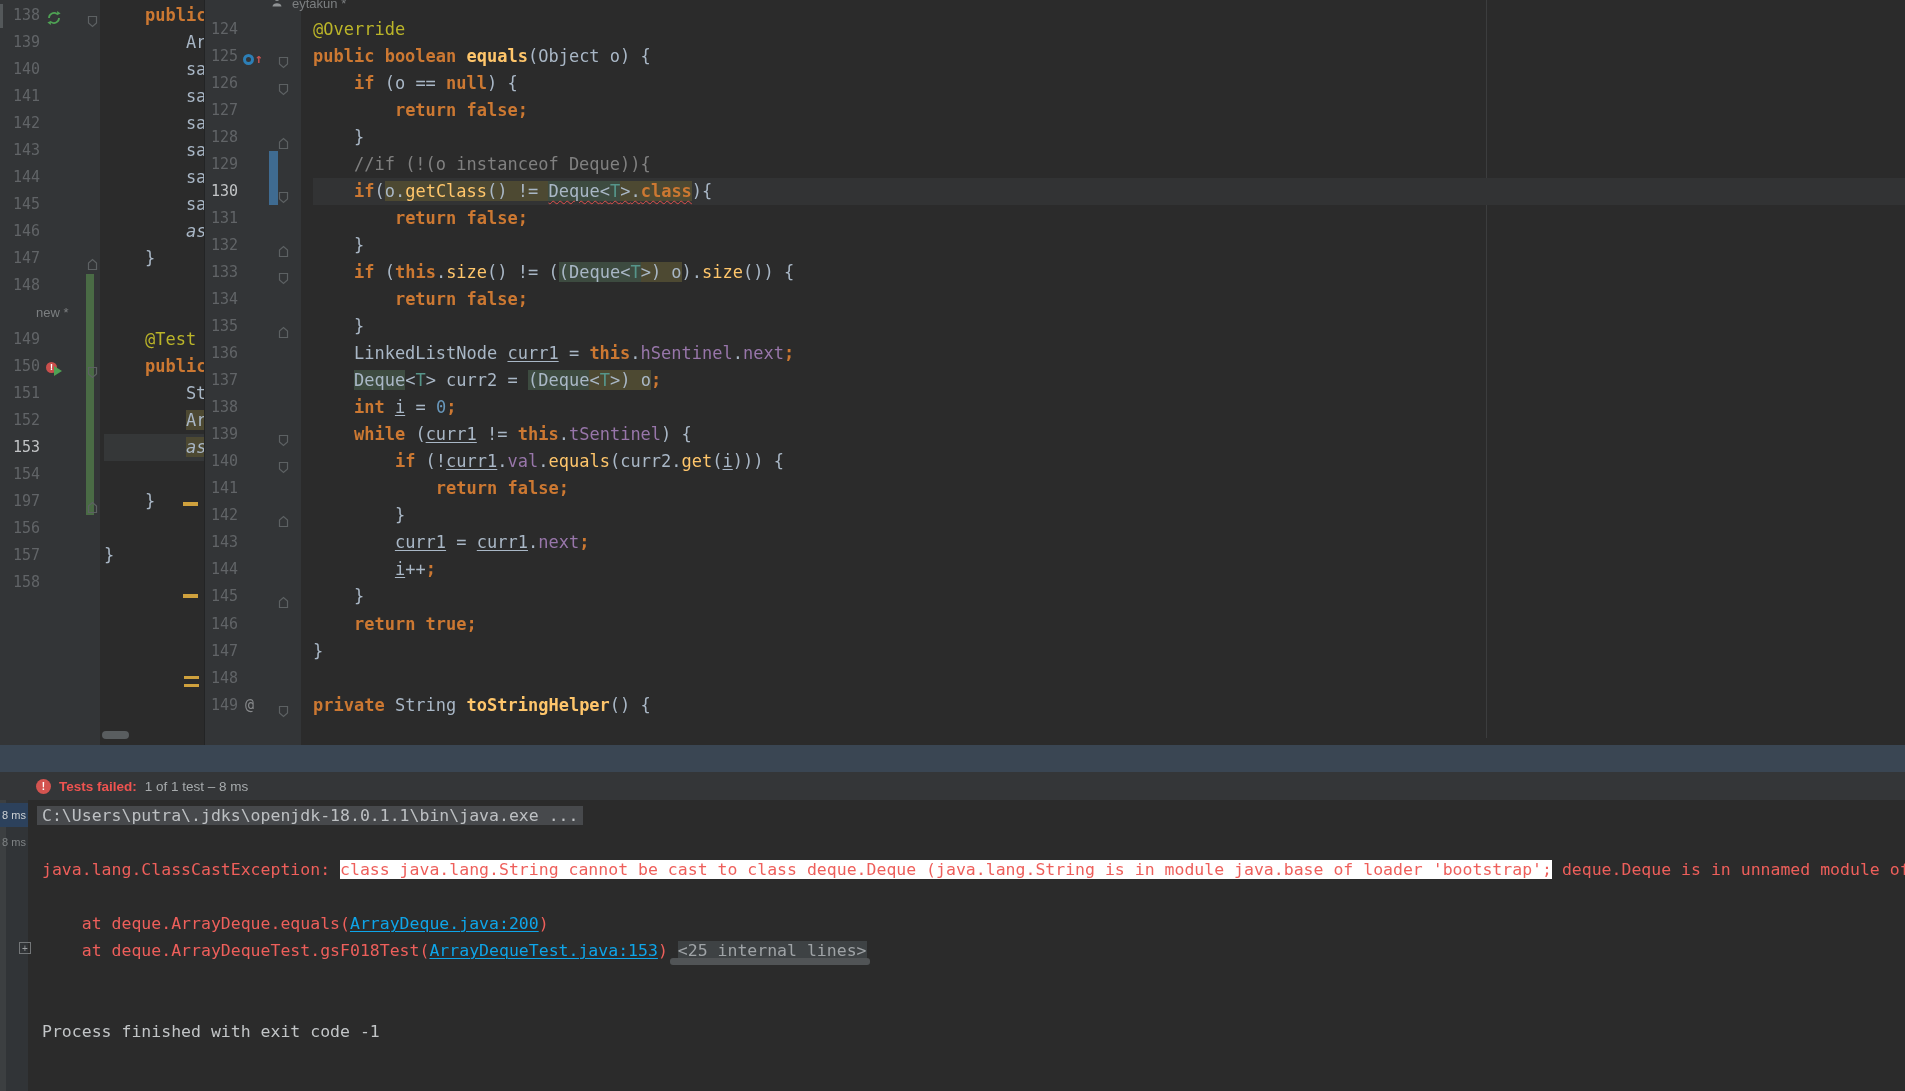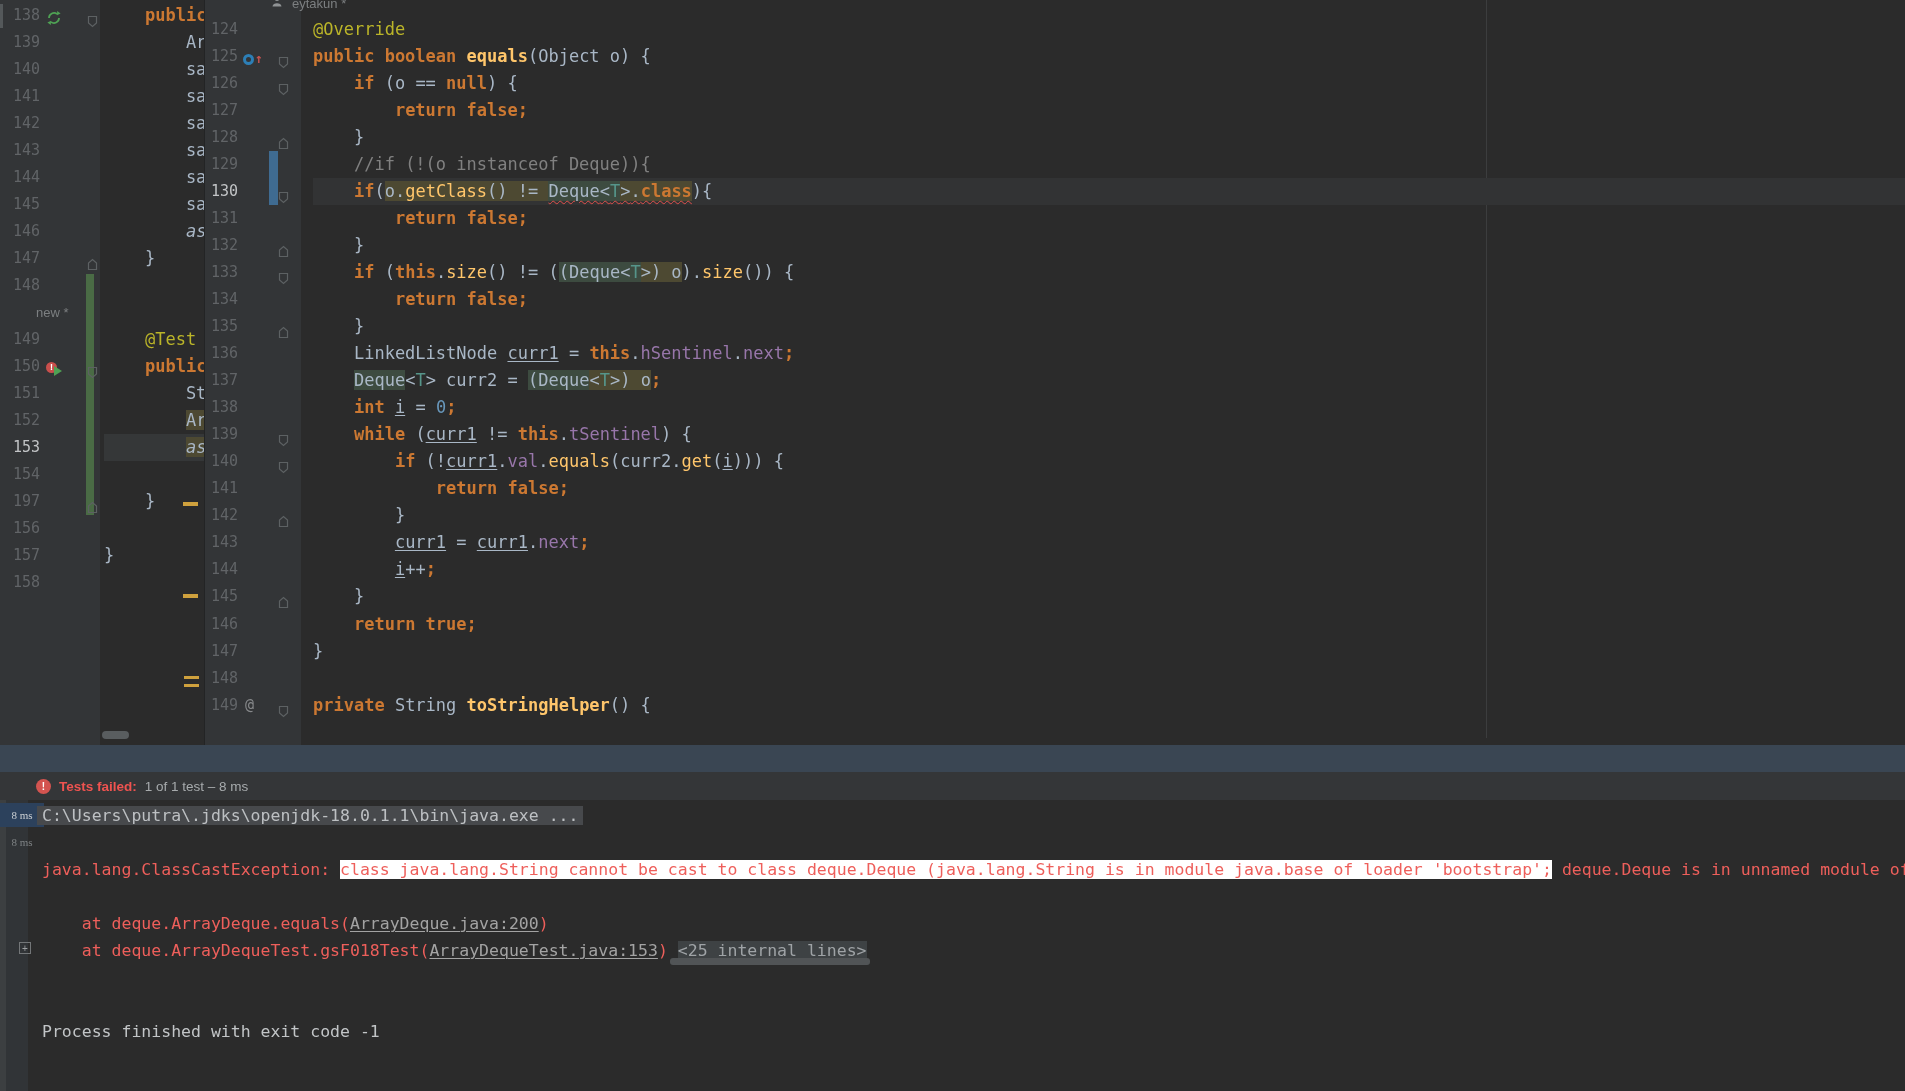--- a/index.html
+++ b/index.html
@@ -56,30 +56,30 @@
   #console-panel{position:absolute;left:0;top:745px;width:1905px;height:346px;background:#2b2b2b;}
   .top-band{position:absolute;left:0;top:0;width:1905px;height:27px;background:#3a4653;}
   .tests-row{position:absolute;left:0;top:27px;width:1905px;height:28px;background:#343638;
     display:flex;align-items:center;gap:8px;padding-left:36px;box-sizing:border-box;
     font-family:"Liberation Sans",sans-serif;font-size:13.5px;}
   .tests-label{color:#ef5350;font-weight:700;}
   .tests-summary{color:#a7abad;}
   .cbody{position:absolute;left:0;top:55px;width:1905px;height:291px;background:#2b2b2b;overflow:hidden;}
   .cgutter{position:absolute;left:0;top:0;width:28px;height:291px;background:#313437;}
   .cgutter-sliver{position:absolute;left:0;top:0;width:6px;height:291px;background:#3c3f41;}
-  .dur-chip{position:absolute;left:0;width:44px;height:24px;display:flex;align-items:center;justify-content:center;
-    font-family:Liberation Serif, serif;font-size:11px;}
+  .dur-chip{position:absolute;left:0;width:28px;height:24px;display:flex;align-items:center;justify-content:center;
+    font-family:Liberation Sans, sans-serif;font-size:11px;}
   .dur-1{top:3px;background:#2c415c;color:#cdd1d4;}
   .dur-2{top:30px;color:#7f8385;}
   .expand-box{position:absolute;left:19px;top:142px;width:12px;height:12px;border:1px solid #737678;
     color:#9da0a2;font-size:10px;line-height:11px;text-align:center;box-sizing:border-box;
     font-family:"Liberation Sans",sans-serif;}
   .clines{position:relative;padding:2px 0 0 42px;}
   .crow{height:27px;line-height:27px;white-space:pre;font-size:16.5px;color:#bdc0c3;}
-  .t-err{color:#ee5f5b;} .t-lnk{color:#a3a3a3;} .t-dim{color:#9fa3a6;}
+  .t-err{color:#ee5f5b;} .t-lnk{color:#0ea5e9;} .t-dim{color:#9fa3a6;}
   .t-out{color:#bdc0c3;} .t-out2{color:#c2c5c7;}
   .b-sel{background:#ffffff;text-align:center;} .b-run{background:#47494c;padding:0 5px;margin-left:-5px;}
   .b-chip{background:#3e4244;}
   .console-hscroll{position:absolute;left:670px;top:158px;width:200px;height:7px;background:#515456;border-radius:3px;}
   
   .micon{display:inline-block;position:relative;width:16px;height:16px;}
   .fail-circ{position:absolute;left:0;top:1px;width:11px;height:11px;border-radius:50%;background:#c94f4c;
     color:#fff;font-size:9px;font-weight:bold;text-align:center;line-height:11px;font-family:"Liberation Sans",sans-serif;}
   .fail-tri{position:absolute;right:0;bottom:1px;width:0;height:0;border-left:8px solid #4fa154;
     border-top:5px solid transparent;border-bottom:5px solid transparent;}

